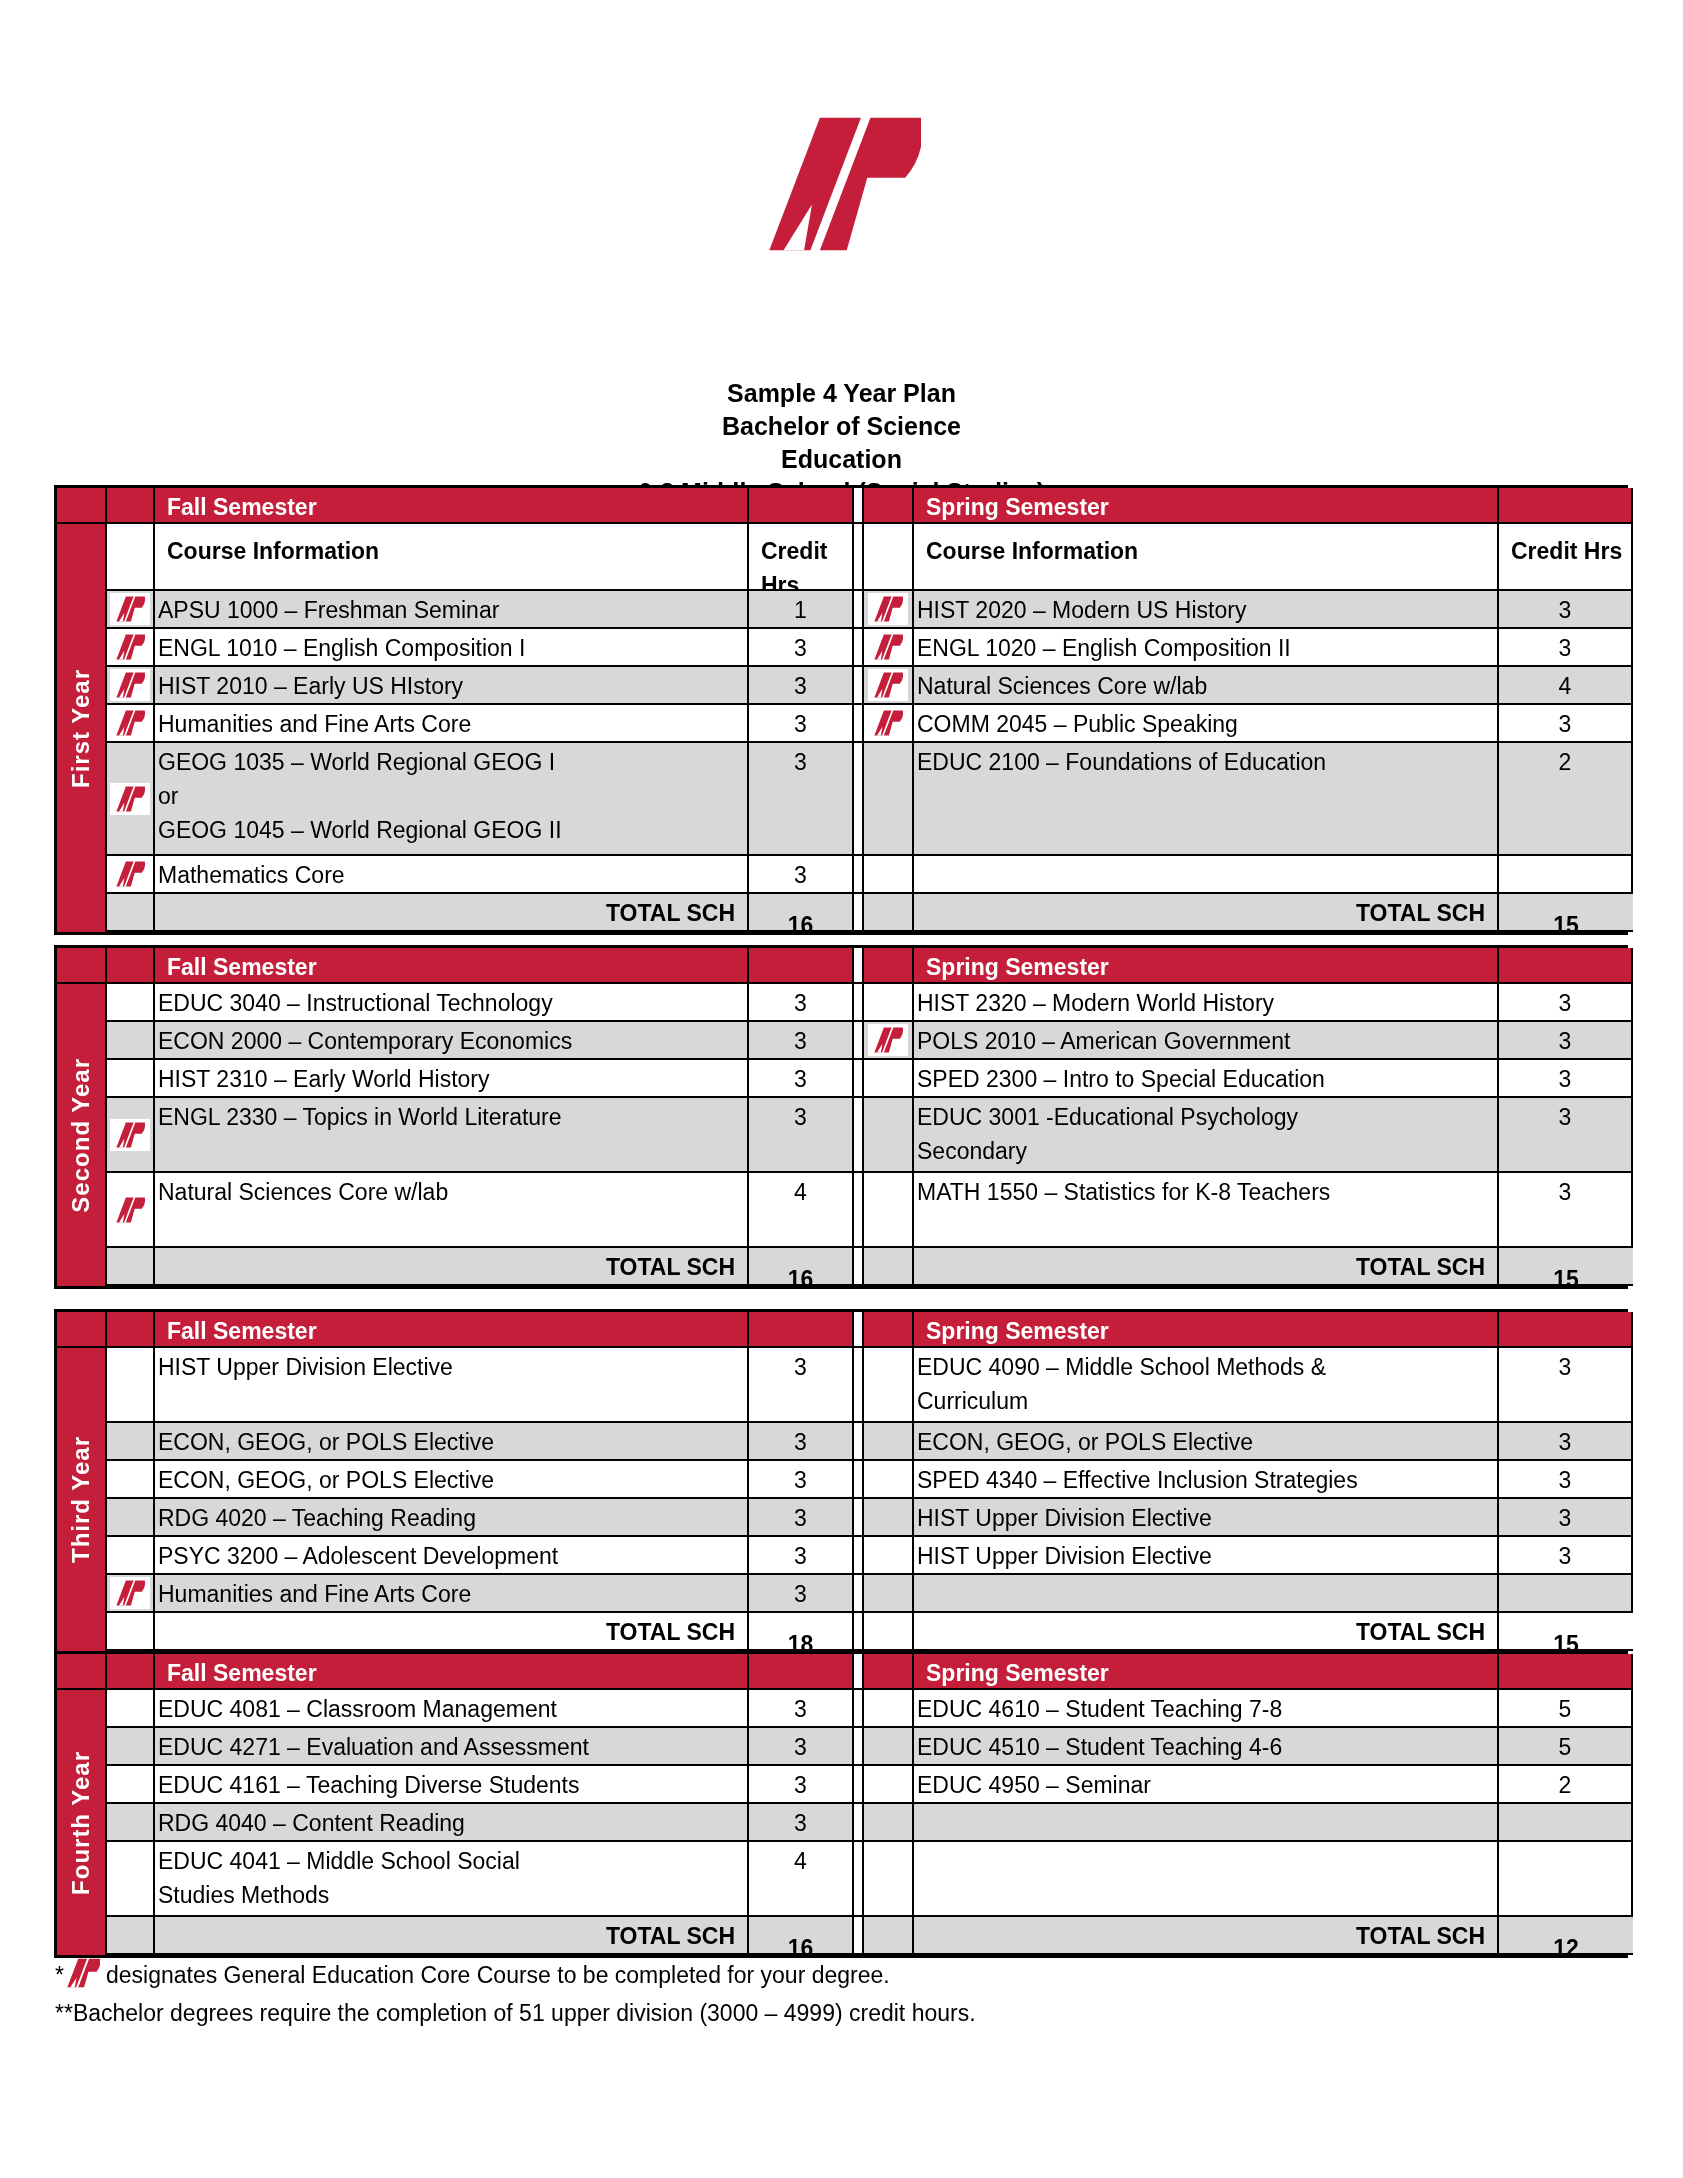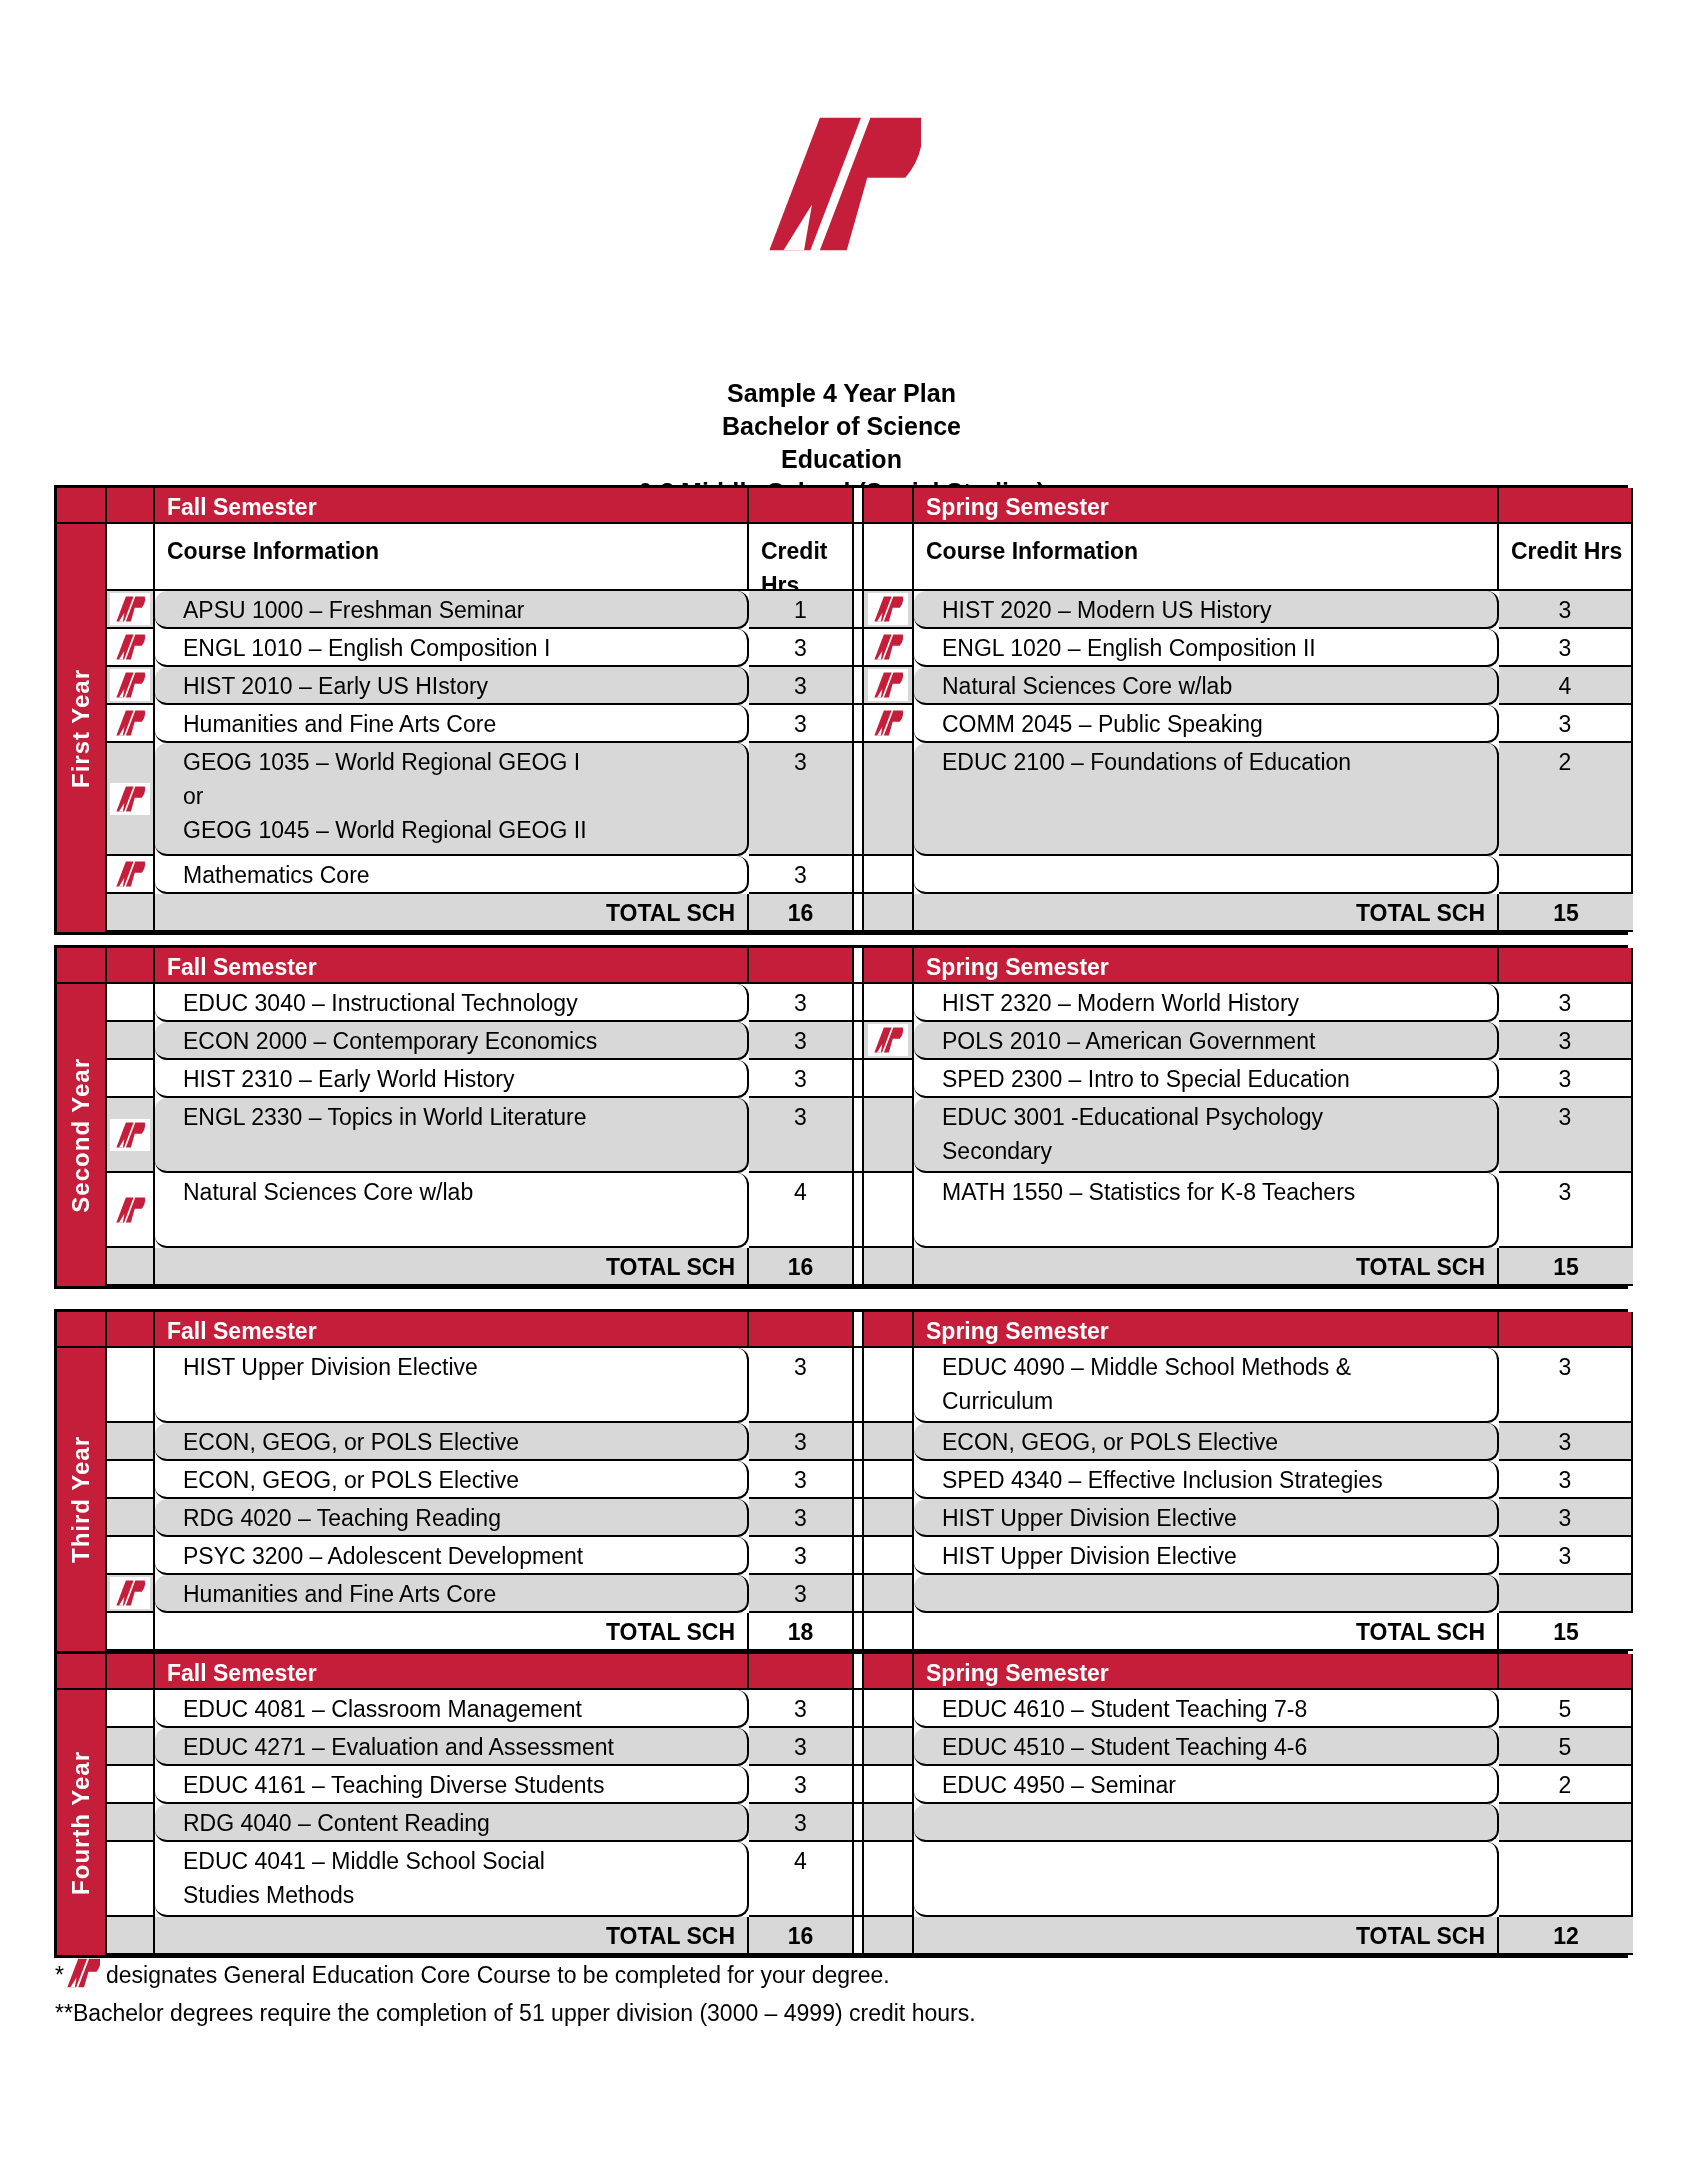--- a/index.html
+++ b/index.html
@@ -20,26 +20,26 @@
   }
   .cell{border-right:2px solid #000;border-bottom:2px solid #000;box-sizing:border-box;
     font-size:23px;line-height:34px;overflow:hidden;}
   .cell:last-child{border-right:none;}
   .band{background:var(--red);color:#fff;font-weight:bold;padding:2px 0 16px 12px;}
   .bandfill{background:var(--red);}
   .yearbar{background:var(--red);border-right:2px solid #000;display:flex;align-items:center;justify-content:center;}
   .yearlabel{writing-mode:vertical-rl;transform:rotate(180deg);color:#fff;font-weight:bold;
     font-size:24px;letter-spacing:1px;white-space:nowrap;}
   .subhead{font-weight:bold;padding:10px 8px 0 12px;background:#fff;}
-  .coursecell{padding:2px 6px 0 28px;white-space:pre-line;border-radius:12px;}
+  .coursecell{padding:2px 6px 0 3px;white-space:pre-line;}
   .creditcell{text-align:center;padding-top:2px;}
   .markercell{display:flex;align-items:center;justify-content:center;}
   .appatch{background:#fff;display:inline-flex;align-items:center;justify-content:center;padding:3px 5px;}
   .totallabel{font-weight:bold;text-align:right;padding:2px 12px 0 0;}
-  .totalval{font-weight:bold;text-align:center;padding-top:2px;}
+  .totalval{font-weight:bold;text-align:center;padding-top:14px;}
   .gapcol{background:#fff;}
   .g{background:var(--gray);}
   .w{background:#fff;}
   
   .footnotes{position:absolute;left:55px;top:1958px;font-size:23px;line-height:30px;}
   .fnote{margin-bottom:8px;display:flex;align-items:flex-end;}
   .fn-logo{display:inline-flex;margin:0 6px 2px 2px;}
 </style>
 </head>
 <body>

